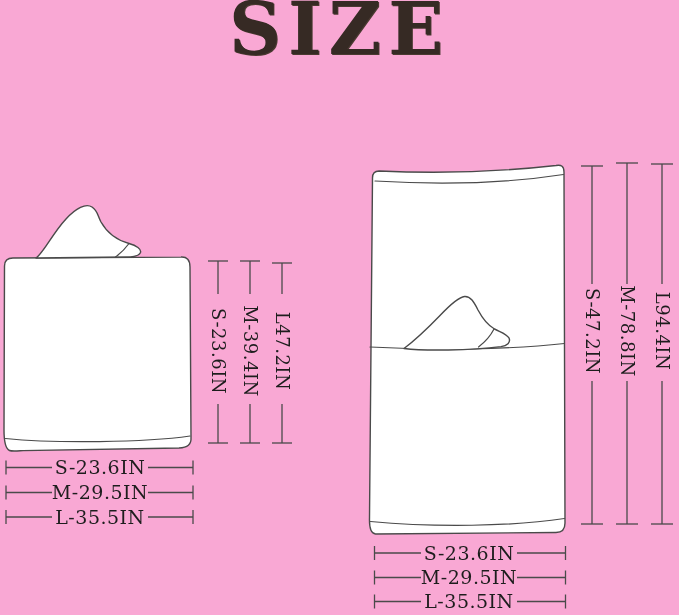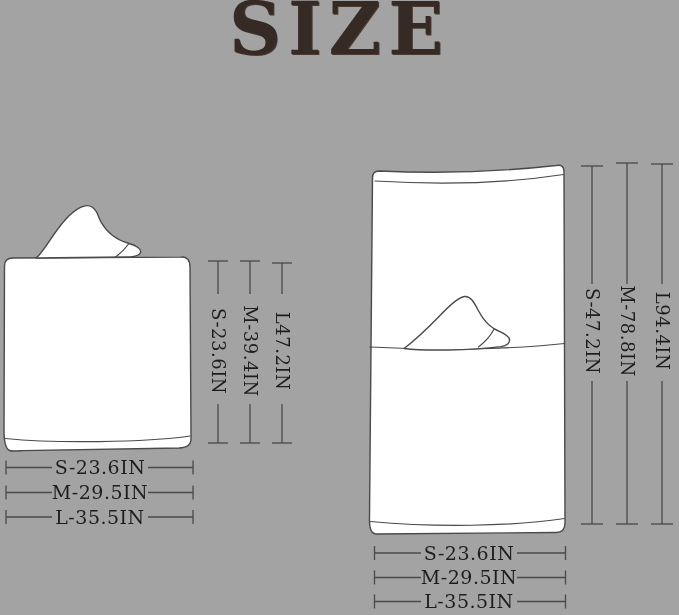--- a/index.html
+++ b/index.html
@@ -1,19 +1,19 @@
 <!DOCTYPE html>
 <html><head>
 <meta charset="utf-8">
 <style>
   html,body{margin:0;padding:0;background:#ffffff;}
   .canvas{
     position:relative;
     width:679px;height:615px;
-    background:#a3a3a3;
+    background:#f9a8d4;
     overflow:hidden;
     font-family:"DejaVu Serif", serif;
   }
   .title{
     position:absolute;
     top:-14px;left:0;right:0;
     text-align:center;
     font-family:"DejaVu Serif", serif;
     font-weight:bold;
     font-size:72px;

